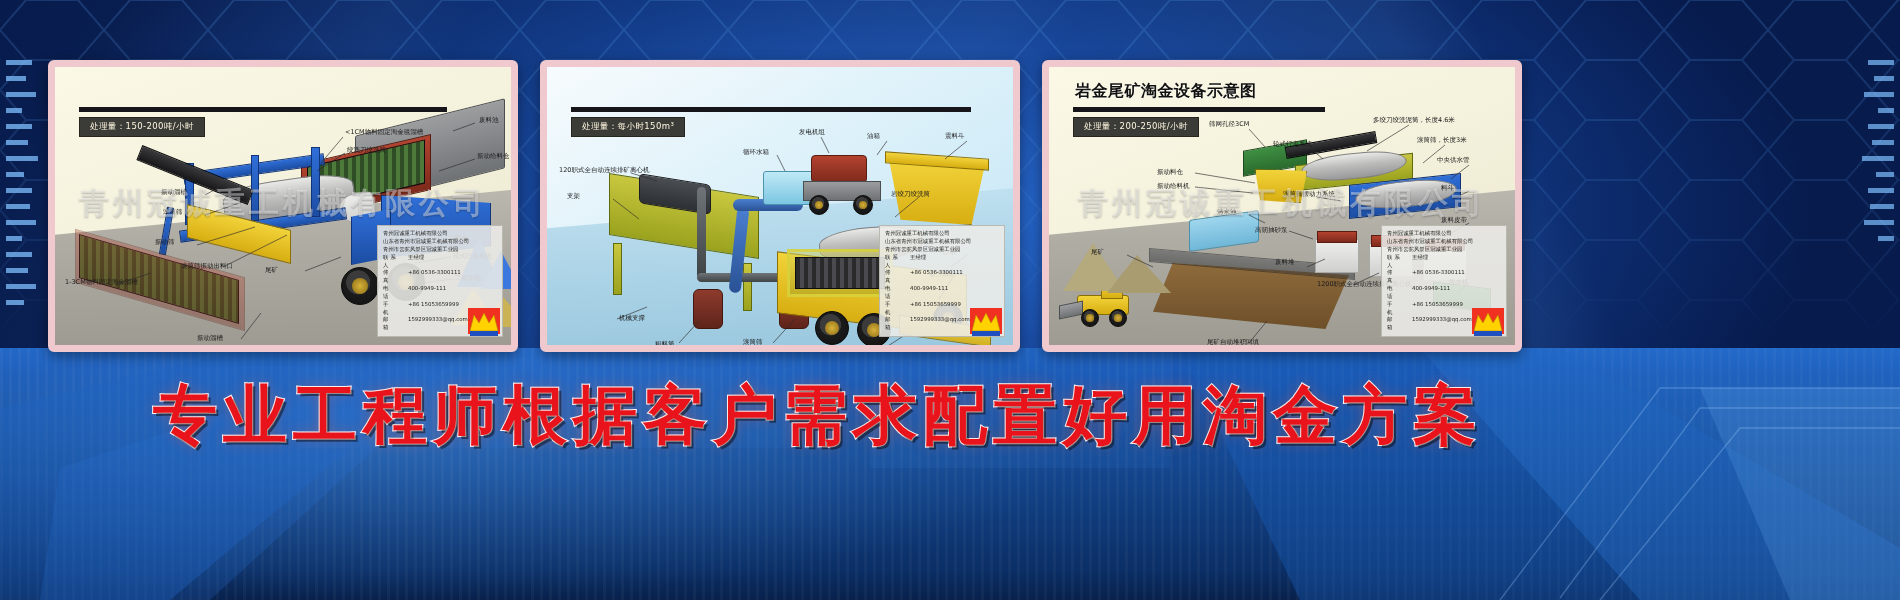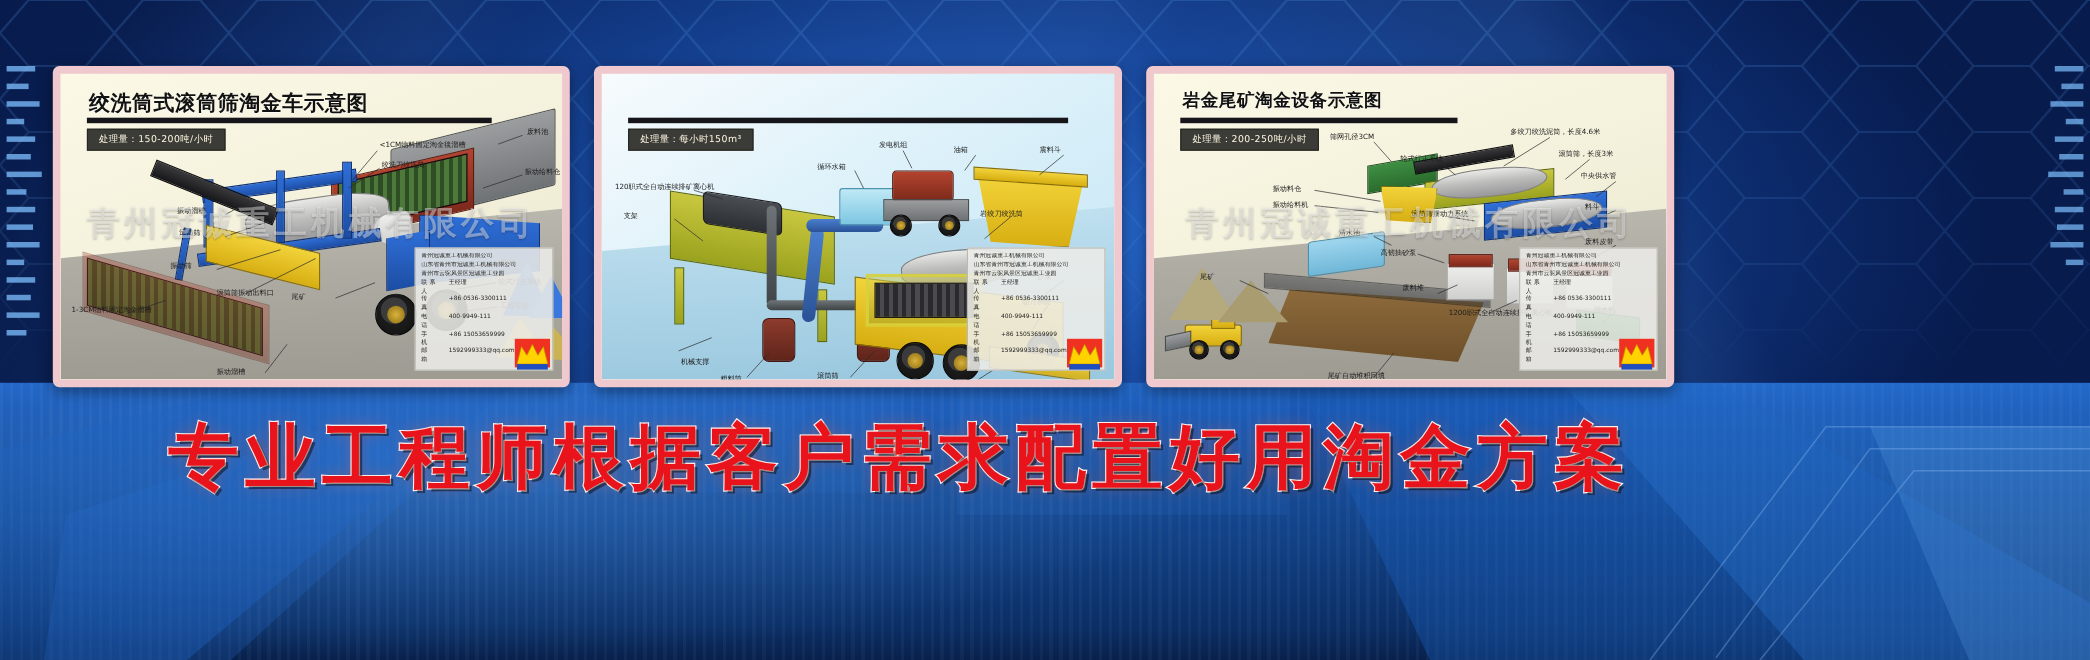--- a/index.html
+++ b/index.html
@@ -317,21 +317,21 @@
         </svg>
       </div>
 
       <div class="callout" style="left:290px; top:62px;">&lt;1CM物料固定淘金毯溜槽</div>
       <div class="callout" style="left:424px; top:50px;">废料池</div>
       <div class="callout" style="left:422px; top:86px;">振动给料仓</div>
       <div class="callout" style="left:106px; top:122px;">振动溜槽</div>
       <div class="callout" style="left:292px; top:80px;">绞洗刀绞洗筒</div>
       <div class="callout" style="left:108px; top:142px;">滚筒筛</div>
       <div class="callout" style="left:100px; top:172px;">振动筛</div>
-      <div class="callout" style="left:142px; top:196px;text-align:center;">滚筒筛振动出料口</div>
+      <div class="callout" style="left:126px; top:196px;text-align:center;">滚筒筛振动出料口</div>
       <div class="callout" style="left:210px; top:200px;">尾矿</div>
       <div class="callout" style="left:10px; top:212px;">1-3CM物料固定淘金溜槽</div>
       <div class="callout" style="left:142px; top:268px;">振动溜槽</div>
       <div class="callout" style="left:400px; top:168px;">料仓</div>
       <div class="callout" style="left:398px; top:186px;">轮式行走系统</div>
       <div class="callout" style="left:400px; top:208px;">工程车轮</div>
 
       <svg style="position:absolute; inset:0; width:100%; height:100%;">
         <g stroke="#2b2b2b" stroke-width="0.8" opacity="0.8" fill="none">
           <path d="M288,70 L266,96"></path>
@@ -346,21 +346,20 @@
           <path d="M60,218 L96,206"></path>
             <path d="M186,272 L206,246"></path>
           <path d="M398,172 L372,178"></path>
             <path d="M396,190 L360,196"></path>
             <path d="M398,212 L366,216"></path>
         </g>
       </svg>
 
       <div class="watermark">青州冠诚重工机械有限公司</div>
 
-      <div class="p-title">绞洗筒式滚筒筛淘金车示意图</div>
       <div class="p-title-rule"></div>
       <div class="p-sub">处理量：150-200吨/小时</div>
 
       <div class="contact-box">
         <div class="cb-line">青州冠诚重工机械有限公司</div>
         <div class="cb-line">山东省青州市冠诚重工机械有限公司</div>
         <div class="cb-line">青州市云驼风景区冠诚重工业园</div>
         <div class="cb-row">
             <span class="cb-k">联系人</span>
             <span>王经理</span>
@@ -439,21 +438,21 @@
 
       <div class="callout" style="left:252px; top:62px;">发电机组</div>
       <div class="callout" style="left:196px; top:82px;">循环水箱</div>
       <div class="callout" style="left:320px; top:66px;">油箱</div>
       <div class="callout" style="left:398px; top:66px;">震料斗</div>
       <div class="callout" style="left:12px; top:100px;">120职式全自动连续排矿离心机</div>
       <div class="callout" style="left:344px; top:124px;">岩绞刀绞洗筒</div>
       <div class="callout" style="left:20px; top:126px;">支架</div>
       <div class="callout" style="left:382px; top:204px;">动力系统</div>
       <div class="callout" style="left:396px; top:182px;">沙泵</div>
-      <div class="callout" style="left:36px; top:259px;padding-left:36px;">机械支撑</div>
+      <div class="callout" style="left:36px; top:248px;padding-left:36px;">机械支撑</div>
       <div class="callout" style="left:108px; top:274px;">粗料筒</div>
       <div class="callout" style="left:196px; top:272px;">滚筒筛</div>
 
       <svg style="position:absolute; inset:0; width:100%; height:100%;">
         <g stroke="#2b2b2b" stroke-width="0.8" opacity="0.8" fill="none">
           <path d="M274,70 L282,86"></path>
             <path d="M230,88 L238,104"></path>
             <path d="M340,74 L330,88"></path>
           <path d="M420,74 L398,92"></path>
             <path d="M84,106 L110,114"></path>

